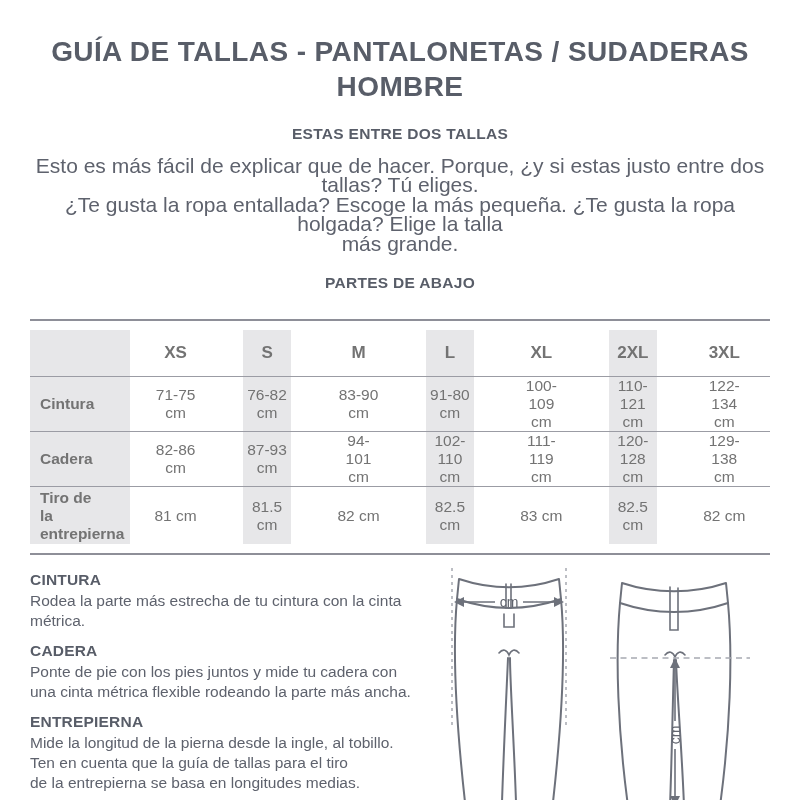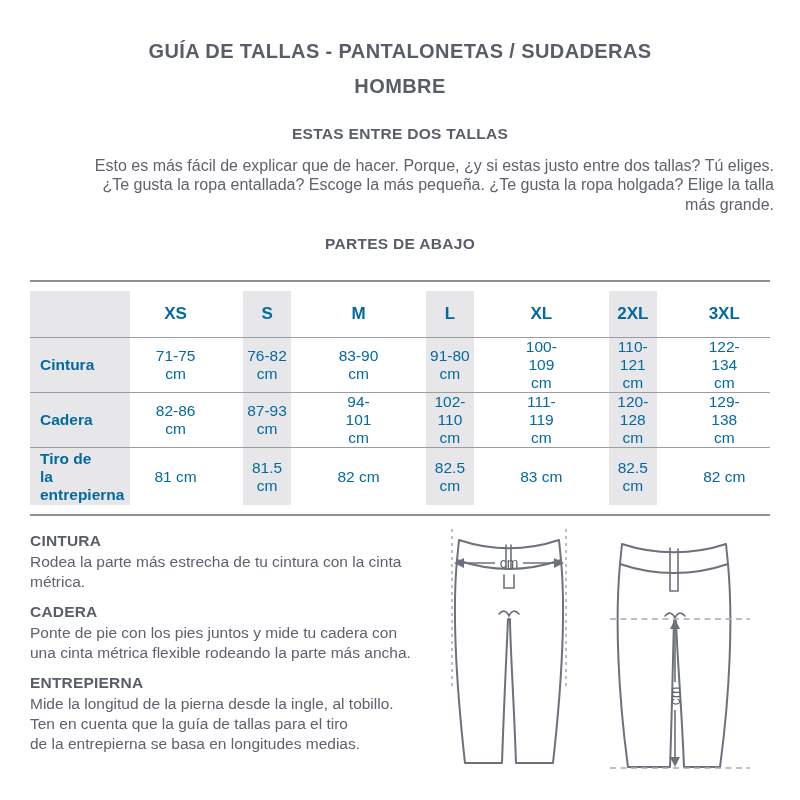--- a/index.html
+++ b/index.html
@@ -5,43 +5,43 @@
   html,body { margin:0; padding:0; background:#ffffff; }
   body {
     width:800px; height:800px; overflow:hidden;
     font-family:"Liberation Sans", sans-serif;
     color:#5e626d;
   }
   .page { width:800px; height:800px; position:relative; }
 
   .title {
     margin:34px 28px 0; text-align:center;
-    font-size:20px; line-height:35px; font-weight:bold;
+    font-size:28px; line-height:35px; font-weight:bold;
     letter-spacing:0.4px; color:#585d68; white-space:pre-line;
   }
   .sec-head {
     margin-top:21px; text-align:center;
     font-size:15.5px; font-weight:bold; color:#585d68; letter-spacing:0.3px;
   }
   .sec-body {
-    margin:3px 26px 0; text-align:right;
-    font-size:16px; line-height:19.5px; white-space:pre-line;
+    margin:3px 26px 0; text-align:center;
+    font-size:21px; line-height:19.5px; white-space:pre-line;
   }
 
   .table-wrap {
     margin:27px 30px 0;
     border-top:2px solid #8e8f98;
     border-bottom:2px solid #8e8f98;
     padding:9px 0;
   }
   table.size-table { width:100%; border-collapse:collapse; table-layout:fixed; }
   .size-table col.lbl { width:13.5%; }
   .size-table th, .size-table td {
     padding:0 22px; text-align:center; vertical-align:middle;
-    font-size:15.5px; color:#0369a1;
+    font-size:15.5px; color:#737373;
   }
   .size-table thead th { height:46px; font-size:17px; font-weight:bold; border-bottom:1.5px solid #9b9ca4; }
   .size-table tbody td { height:33px; }
   .size-table tbody tr:not(:last-child) td { border-bottom:1.5px solid #9b9ca4; }
   .size-table tr.tall td { height:57px; }
   .size-table tr > *:nth-child(2n+1) { background:#e7e7e9; background-clip:content-box; }
   .size-table tr > *:first-child { background-clip:border-box; }
   .size-table .row-label { text-align:left; font-weight:bold; padding-left:10px; line-height:18px; }
 
   .bottom { display:flex; align-items:flex-start; margin:16px 30px 0; }

